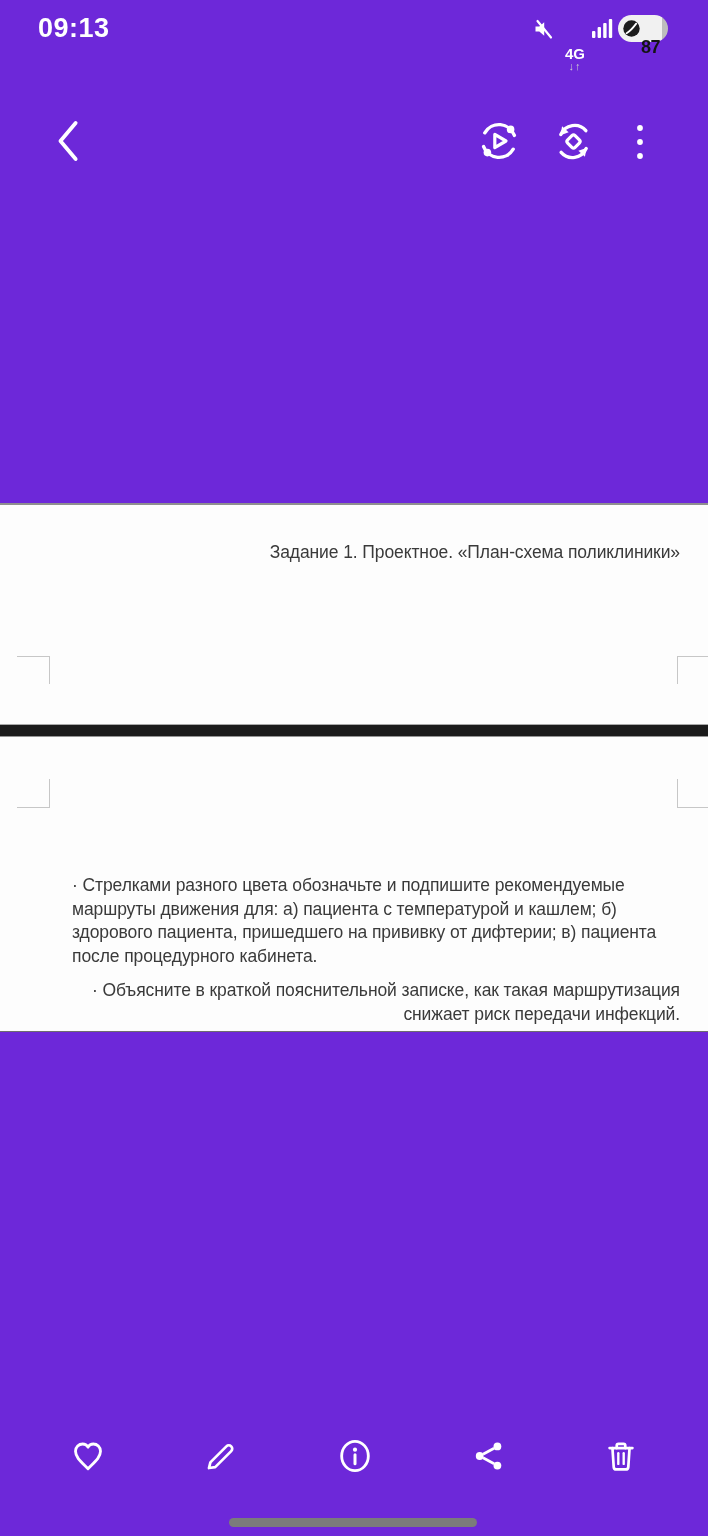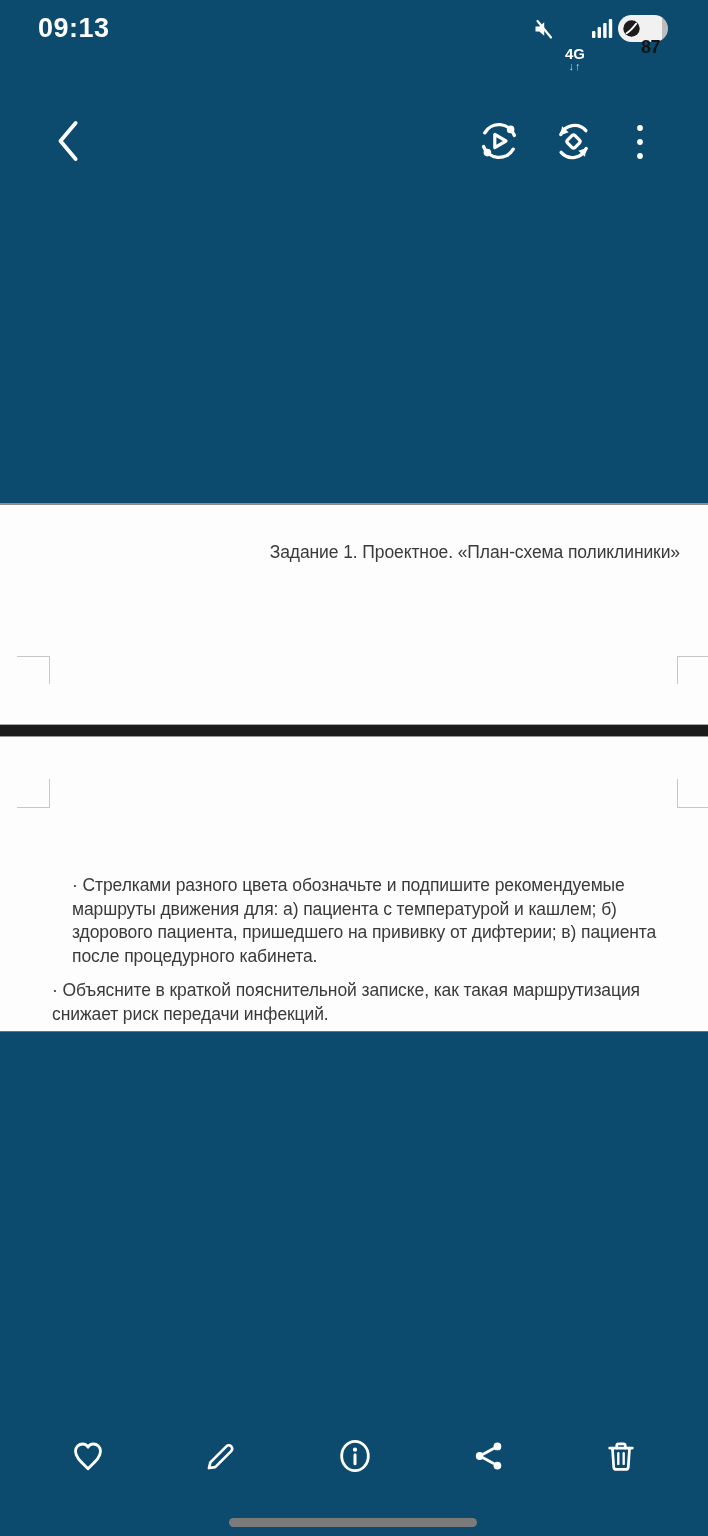--- a/index.html
+++ b/index.html
@@ -1,18 +1,18 @@
 <!DOCTYPE html>
 <html><head>
 <meta charset="utf-8">
 <style>
   html,body{margin:0;padding:0;background:#222;}
   *{box-sizing:border-box;}
   #screen{
-    position:relative;width:708px;height:1536px;background:#0c4a6e;
+    position:relative;width:708px;height:1536px;background:#6d28d9;
     margin:0 auto;overflow:hidden;
     font-family:"Liberation Sans", sans-serif;
   }
   
   .statusbar{position:absolute;top:0;left:0;width:708px;height:56px;}
   .time{
     position:absolute;left:38px;top:13px;color:#fff;font-size:27px;
     font-weight:700;letter-spacing:0.5px;
   }
   .sb-icon{position:absolute;}
@@ -33,21 +33,21 @@
   .divider{position:absolute;left:0;top:724px;width:708px;height:13px;background:#1b1b1b;
     border-top:1px solid #a9a9a9;border-bottom:1px solid #949494;}
   .page2{top:737px;height:295px;border-bottom:1px solid #6e6e6e;}
   .doc-text{
     position:absolute;left:52px;width:628px;color:#3a3a3a;font-size:17.5px;
     line-height:23.5px;letter-spacing:-0.1px;
   }
   .p1-title{top:36px;}
   .p1-body{top:83px;}
   .p2-par1{top:137px;margin-left:20px;}
-  .p2-par2{top:242px;}
+  .p2-par2{top:242px;text-align:right;}
   .crop{position:absolute;}
   .crop-p1-left{top:151px;left:17px;width:33px;height:28px;border-top:1px solid #c7c7c7;border-right:1px solid #c7c7c7;}
   .crop-p1-right{top:151px;left:677px;width:31px;height:28px;border-top:1px solid #c7c7c7;border-left:1px solid #c7c7c7;}
   .crop-p2-left{top:42px;left:17px;width:33px;height:29px;border-bottom:1px solid #c7c7c7;border-right:1px solid #c7c7c7;}
   .crop-p2-right{top:42px;left:677px;width:31px;height:29px;border-bottom:1px solid #c7c7c7;border-left:1px solid #c7c7c7;}
   
   .bottombar-btn{position:absolute;background:none;border:none;padding:0;cursor:pointer;}
   .home-indicator{
     position:absolute;left:229px;top:1518px;width:248px;height:9px;border-radius:5px;
     background:#7b7b7b;cursor:grab;

